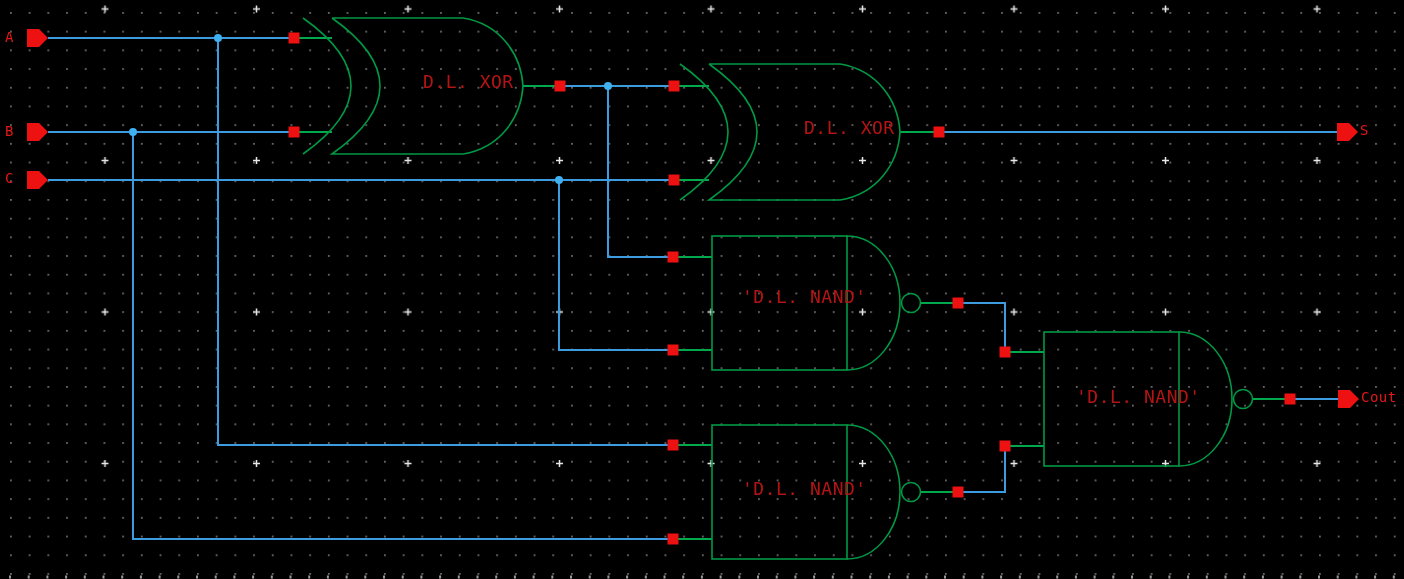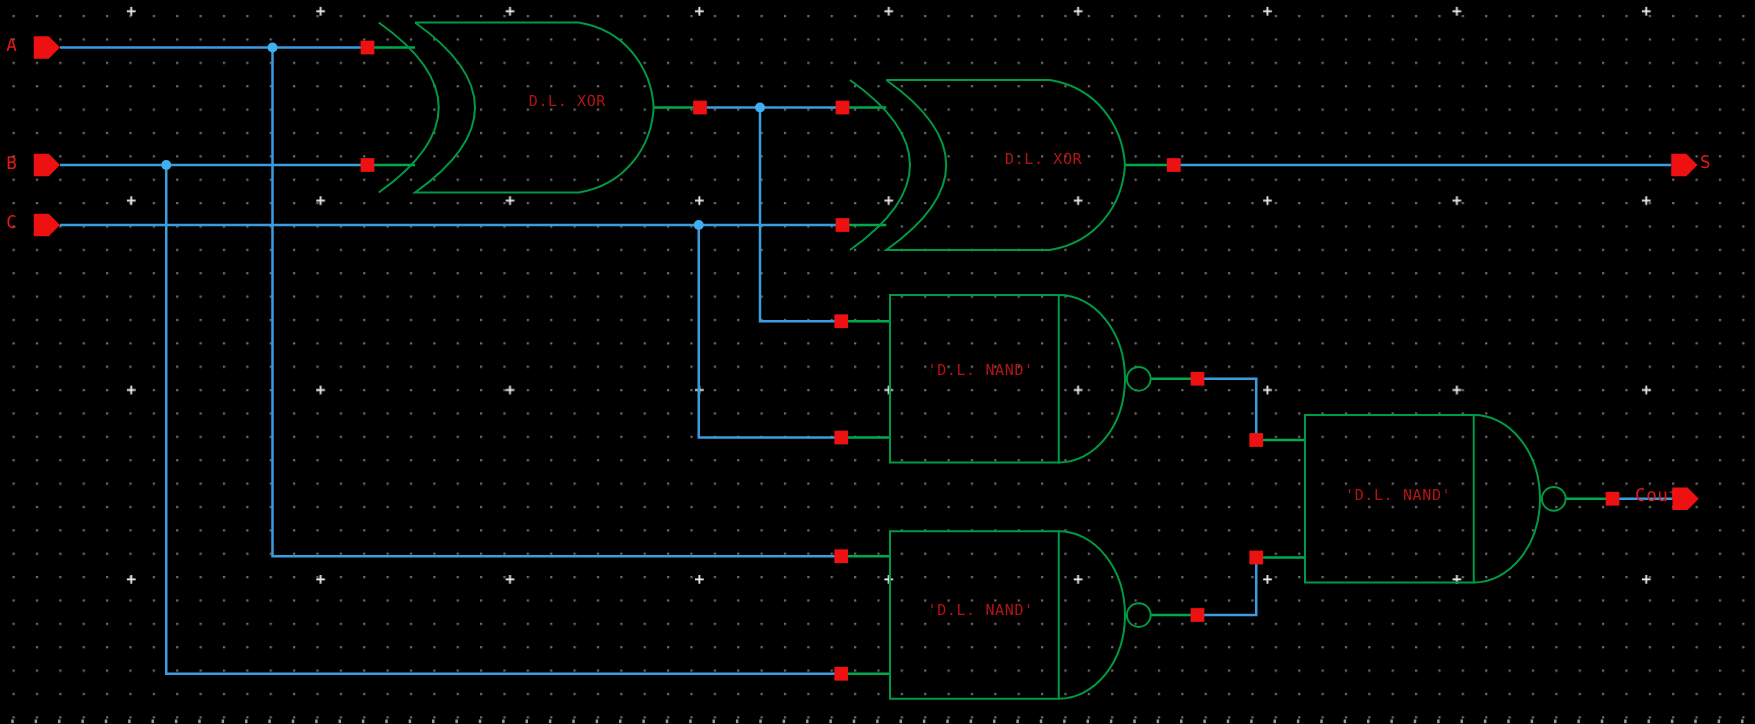--- a/index.html
+++ b/index.html
@@ -15,21 +15,21 @@
   .grid-cross-cell{fill:var(--grid-cross,#e8e8e8);}
   .wire{stroke:var(--wire,#3d9be0);stroke-width:2;fill:none;}
   .stub{stroke:var(--symbol-stub,#00aa4c);stroke-width:2;fill:none;}
   .gate{stroke:var(--symbol,#009944);stroke-width:1.6;fill:none;}
   .junction{fill:var(--junction,#3fb0f0);}
   .cp{fill:var(--pin,#ee1111);}
   .pin-shape{fill:var(--pin,#ee1111);}
   .edge-dash{stroke:#9a9a9a;stroke-width:3;stroke-dasharray:2 16.7;stroke-dashoffset:-9;}
   .lbl{
     position:absolute;white-space:nowrap;
-    font-size:12px;letter-spacing:.5px;line-height:15px;
+    font-size:18px;letter-spacing:.5px;line-height:15px;
     user-select:none;
   }
   .pin-lbl{color:var(--pin-label,#e41818);font-size:14px;}
   .gate-lbl{color:var(--gate-label,#b41414);}
 </style>
 </head>
 <body>
 
 <div id="stage">
 
@@ -129,21 +129,21 @@
     <use href="#pin-arrow" class="pin-shape" transform="translate(27,132)"></use>
     <use href="#pin-arrow" class="pin-shape" transform="translate(27,180)"></use>
     <use href="#pin-arrow" class="pin-shape" transform="translate(1337,132)"></use>
     <use href="#pin-arrow" class="pin-shape" transform="translate(1338,399)"></use>
   </svg>
 
   <div class="lbl pin-lbl" style="left:5px;top:30px;">A</div>
   <div class="lbl pin-lbl" style="left:5px;top:124px;">B</div>
   <div class="lbl pin-lbl" style="left:5px;top:171px;">C</div>
   <div class="lbl pin-lbl" style="left:1360px;top:123px;">S</div>
-  <div class="lbl pin-lbl" style="left:1308px;top:390px;">Cout</div>
+  <div class="lbl pin-lbl" style="left:1361px;top:390px;">Cout</div>
 
   <div class="lbl gate-lbl" style="left:423px;top:74px;">D.L. XOR</div>
   <div class="lbl gate-lbl" style="left:804px;top:120px;">D.L. XOR</div>
   <div class="lbl gate-lbl" style="left:742px;top:289px;">'D.L. NAND'</div>
   <div class="lbl gate-lbl" style="left:742px;top:481px;">'D.L. NAND'</div>
   <div class="lbl gate-lbl" style="left:1076px;top:389px;">'D.L. NAND'</div>
 
 </div>
 
 </body></html>

